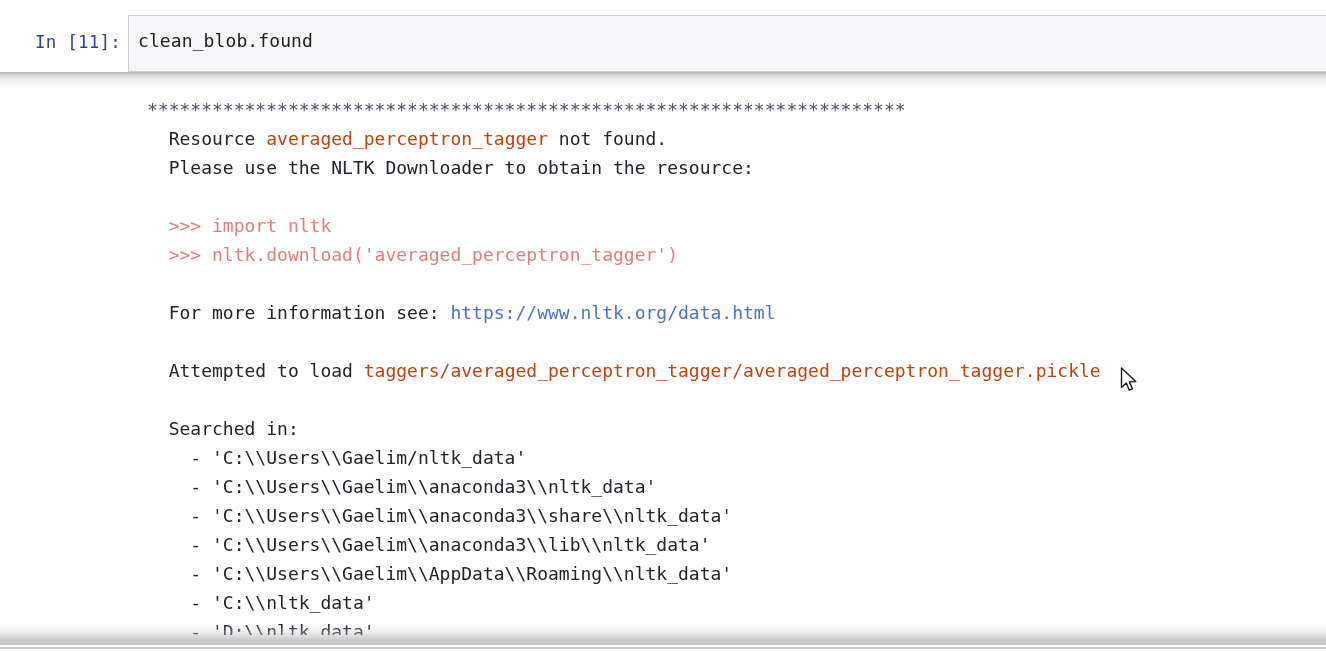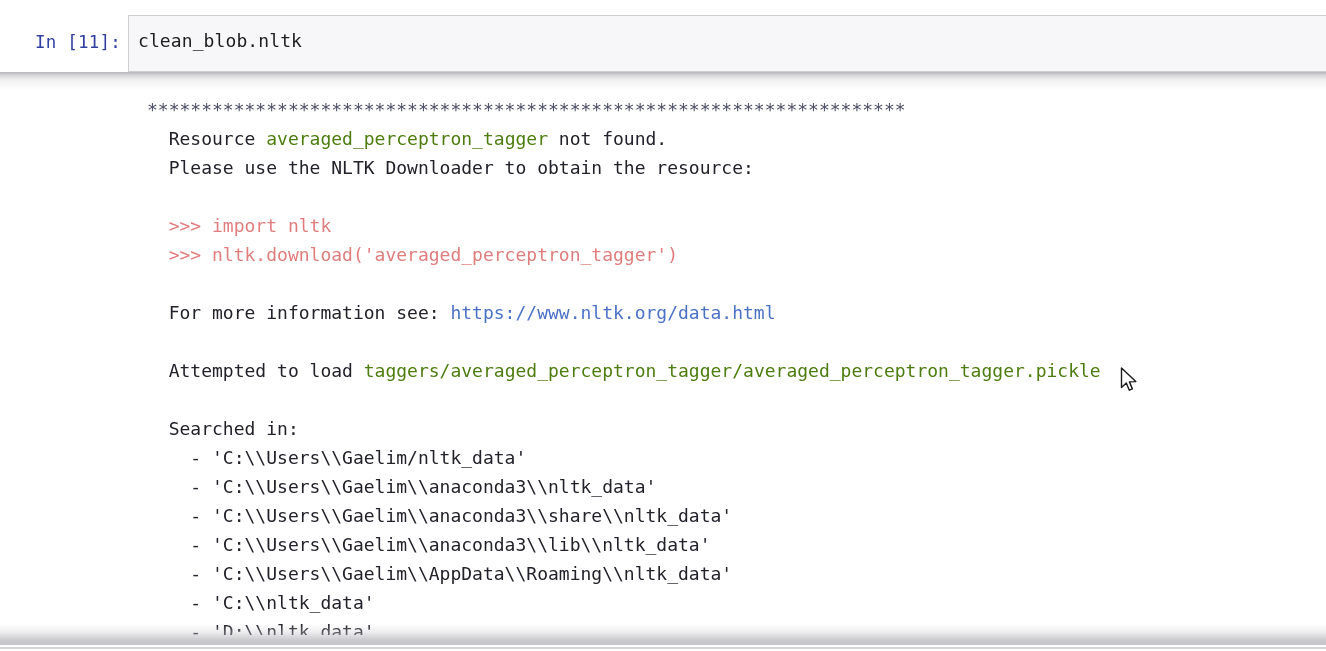--- a/index.html
+++ b/index.html
@@ -99,21 +99,21 @@
     font-size: 18px;
     line-height: 29px;
     letter-spacing: 0px;
     color: #22222a;
     white-space: pre;
   }
   .out-line {
     height: 29px;
     white-space: pre;
   }
-  .tok-tan    { color: #4d7c0f; text-align: center; }
+  .tok-tan    { color: #c2410c; text-align: center; }
   .tok-red    { color: #e07d7d; text-align: center; }
   .tok-blue   { color: #4b72c6; }
   .tok-plain  { color: #22222a; margin-top: 8px; }
   .tok-stars  { color: #4b4b63; }
 
   
   .bottom-shadow {
     position: absolute;
     left: 0;
     top: 624px;
@@ -162,21 +162,21 @@
   }
 </style>
 </head>
 <body>
 
 <div class="notebook">
 
   <div class="input-row">
     <div class="prompt-in">In [11]:</div>
     <div class="input-box">
-      <span class="input-code">clean_blob.nltk</span>
+      <span class="input-code">clean_blob.found</span>
     </div>
   </div>
   <div class="top-shadow"></div>
 
   <div class="output-area">
     <pre class="out-pre"><div class="out-line"><span class="tok-stars">**********************************************************************</span></div><div class="out-line"><span class="tok-plain">  Resource </span><span class="tok-tan">averaged_perceptron_tagger</span><span class="tok-plain"> not found.</span></div><div class="out-line"><span class="tok-plain">  Please use the NLTK Downloader to obtain the resource:</span></div><div class="out-line"><span></span></div><div class="out-line"><span class="tok-red">  &gt;&gt;&gt; import nltk</span></div><div class="out-line"><span class="tok-red">  &gt;&gt;&gt; nltk.download('averaged_perceptron_tagger')</span></div><div class="out-line"><span></span></div><div class="out-line"><span class="tok-plain">  For more information see: </span><span class="tok-blue">https://www.nltk.org/data.html</span></div><div class="out-line"><span></span></div><div class="out-line"><span class="tok-plain">  Attempted to load </span><span class="tok-tan">taggers/averaged_perceptron_tagger/averaged_perceptron_tagger.pickle</span></div><div class="out-line"><span></span></div><div class="out-line"><span class="tok-plain">  Searched in:</span></div><div class="out-line"><span class="tok-plain">    - 'C:\\Users\\Gaelim/nltk_data'</span></div><div class="out-line"><span class="tok-plain">    - 'C:\\Users\\Gaelim\\anaconda3\\nltk_data'</span></div><div class="out-line"><span class="tok-plain">    - 'C:\\Users\\Gaelim\\anaconda3\\share\\nltk_data'</span></div><div class="out-line"><span class="tok-plain">    - 'C:\\Users\\Gaelim\\anaconda3\\lib\\nltk_data'</span></div><div class="out-line"><span class="tok-plain">    - 'C:\\Users\\Gaelim\\AppData\\Roaming\\nltk_data'</span></div><div class="out-line"><span class="tok-plain">    - 'C:\\nltk_data'</span></div><div class="out-line"><span class="tok-plain">    - 'D:\\nltk_data'</span></div></pre>
   </div>
 
   <div class="bottom-shadow"></div>
   <div class="bottom-rule"></div>

